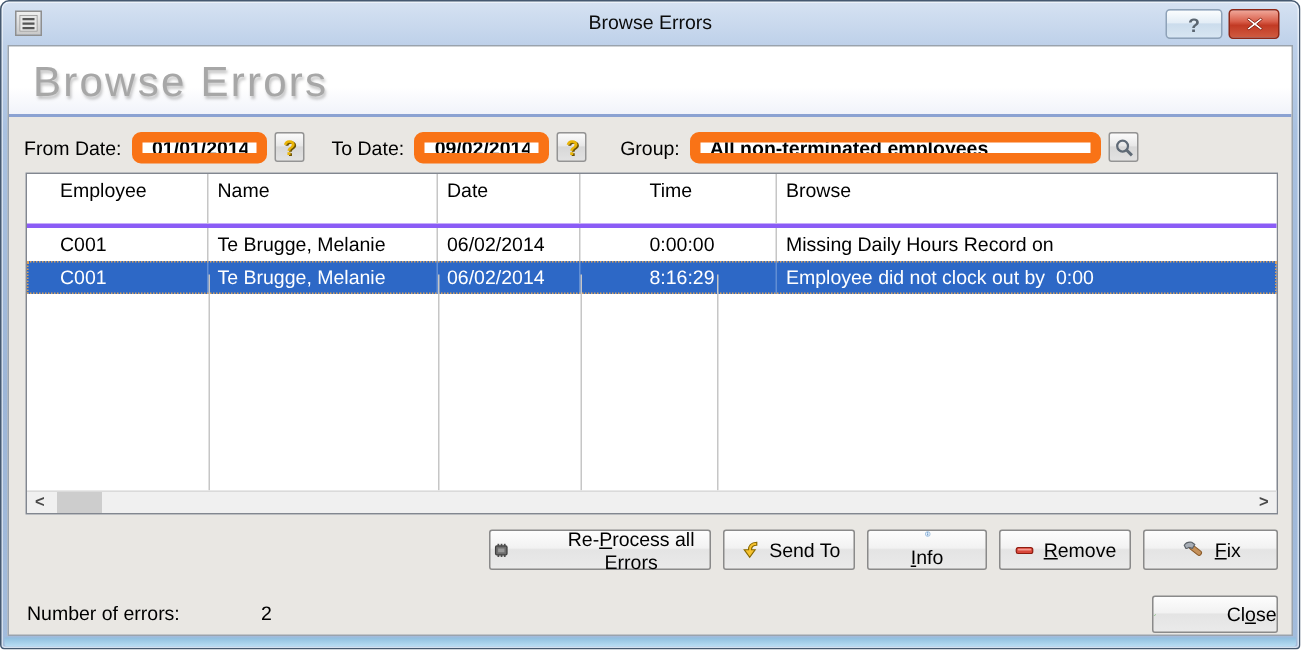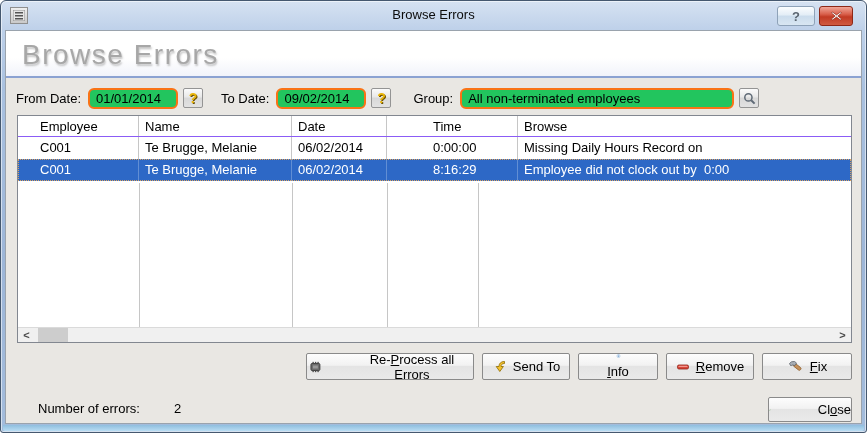--- a/index.html
+++ b/index.html
@@ -37,35 +37,35 @@
     background: #e9e7e3; border: 1px solid #9aa3ad; overflow: hidden; }
 
   .heading-band { position: absolute; left: 0; right: 0; top: 0; height: 47px;
     background: linear-gradient(#ffffff 60%, #f1f3fa); border-bottom: 2px solid #8ba2d2; }
   .heading-text { padding: 8px 0 0 16px; font-size: 28px; letter-spacing: 1.5px;
     color: #a7a7a7; text-shadow: 1px 2px 2px rgba(90,90,90,0.35); }
 
   .form-row { position: absolute; left: 0; right: 0; top: 52px; height: 30px;
     display: flex; align-items: center; padding: 0 10px; }
   .form-row label { margin-right: 7px; color: #000; }
-  .field { height: 21px; border: 2px solid #f97316; border-radius: 6px; background: #22c55e;
-    padding: 0 6px; font-family: "Liberation Sans", sans-serif; font-size: 13px; color: #000; }
+  .field { height: 21px; border: 7px solid #f97316; border-radius: 6px; background: #ffffff;
+    padding: 0 6px; font-family: "Liberation Sans", sans-serif; font-size: 13px; color: #000; font-weight: bold; }
   .date-field { width: 90px; }
   .group-field { width: 274px; }
   .mini-btn { width: 20px; height: 20px; margin-left: 5px;
     background: linear-gradient(#fbfbfb, #e8e8e8 45%, #d8d8d8 50%, #e2e2e2);
     border: 1px solid #949494; border-radius: 2px;
     display: inline-flex; align-items: center; justify-content: center; cursor: default; }
   .q-gold { font-weight: bold; font-size: 14px; color: #eab507; text-shadow: 1px 1px 0 #6d5200; }
   .spacer-lg { width: 22px; } .spacer-md { width: 18px; }
 
   
   .grid { position: absolute; left: 11px; right: 9px; top: 84px; height: 228px;
     background: #fff; border: 1px solid #828790; }
-  .grid-header { display: flex; height: 21px; border-bottom: 1px solid #8b5cf6; background: #fff; }
+  .grid-header { display: flex; height: 36px; border-bottom: 3px solid #8b5cf6; background: #fff; }
   .hcell, .cell { padding: 3px 0 0 6px; overflow: hidden; white-space: pre; border-right: 1px solid #c6c6c6; }
   .hcell:last-child, .cell:last-child { border-right: none; }
   .col-employee { width: 121px; padding-left: 22px; }
   .col-name { width: 153px; }
   .col-date { width: 95px; }
   .col-time { width: 91px; margin-left: 40px; }
   .col-error { flex: 1; }
   .row { display: flex; height: 22px; background: #fff; color: #000; }
   .row.selected { background: #2d68c6; color: #fff; outline: 1px dotted #dca35e; outline-offset: -1px; }
   .row.selected .cell { border-right-color: rgba(255,255,255,0.25); }
@@ -80,26 +80,26 @@
   .sb-left { left: 0; } .sb-right { right: 0; }
   .sb-thumb { position: absolute; left: 20px; top: 0; bottom: 0; width: 30px; background: #cdcdcd; cursor: default; }
 
   
   .actions { position: absolute; top: 322px; right: 9px; display: flex; gap: 8px; }
   .btn { height: 27px; display: inline-flex; align-items: center; justify-content: center; gap: 6px;
     background: linear-gradient(#fdfdfd, #f2f2f2 45%, #e4e4e4 50%, #eaeaea);
     border: 1px solid #8a8a8a; border-radius: 2px; font-size: 13px; color: #000; cursor: default;
     font-family: "Liberation Sans", sans-serif; }
   .btn .ak { text-decoration: underline; }
-  .btn-reprocess { width: 168px; gap: 28px; } .btn-sendto { width: 88px; } .btn-info { width: 80px; flex-direction: column; }
+  .btn-reprocess { width: 148px; gap: 28px; } .btn-sendto { width: 88px; } .btn-info { width: 80px; flex-direction: column; }
   .btn-fix { width: 90px; } .btn-remove { width: 88px; }
   .btn-close { position: absolute; width: 84px; height: 25px; right: 9px; top: 366px; gap: 47px; }
 
   
-  .footer-label { position: absolute; left: 32px; top: 370px; color: #000; }
+  .footer-label { position: absolute; left: 12px; top: 370px; color: #000; }
   .footer-count { position: absolute; left: 168px; top: 370px; color: #000; }
 </style>
 </head>
 <body>
 
 <div class="window">
 
   <div class="titlebar">
     <div class="title-icon">
       <svg width="12" height="11" viewBox="0 0 12 11">

